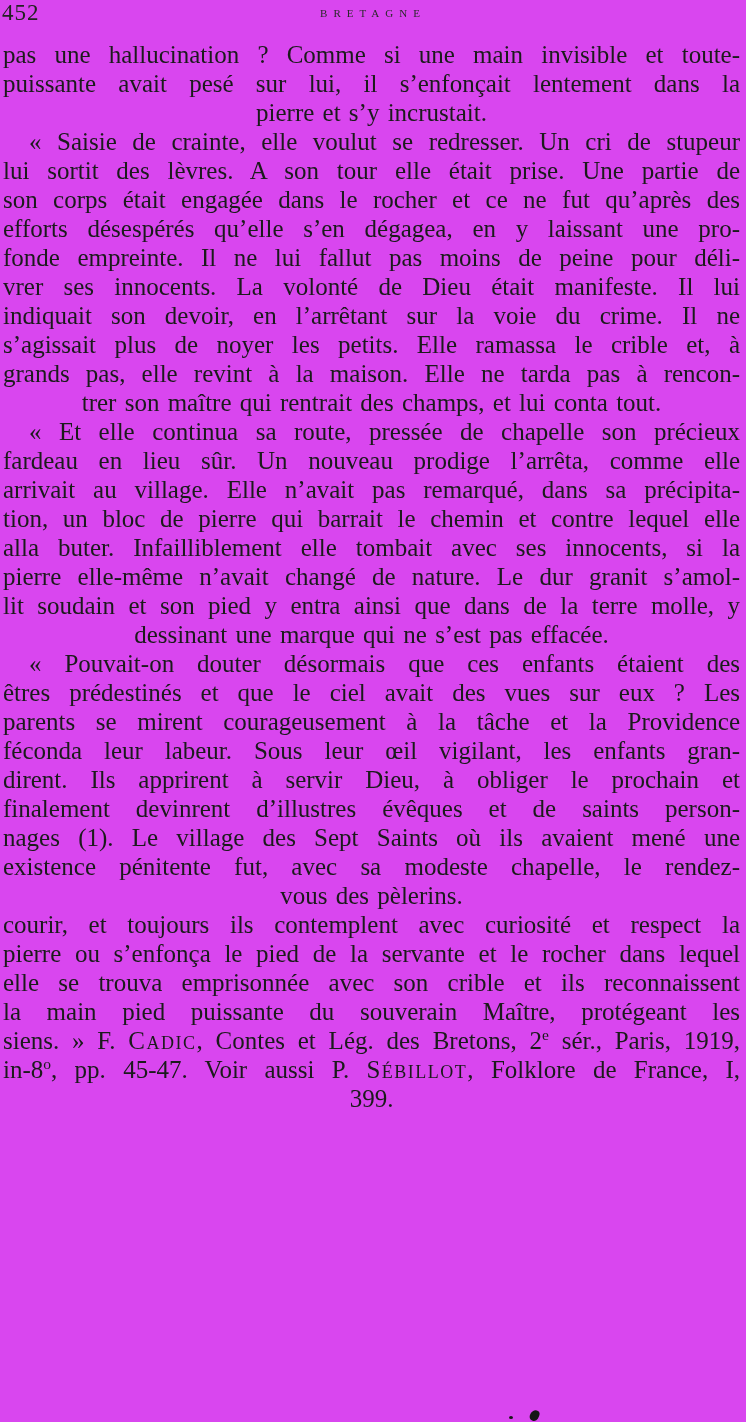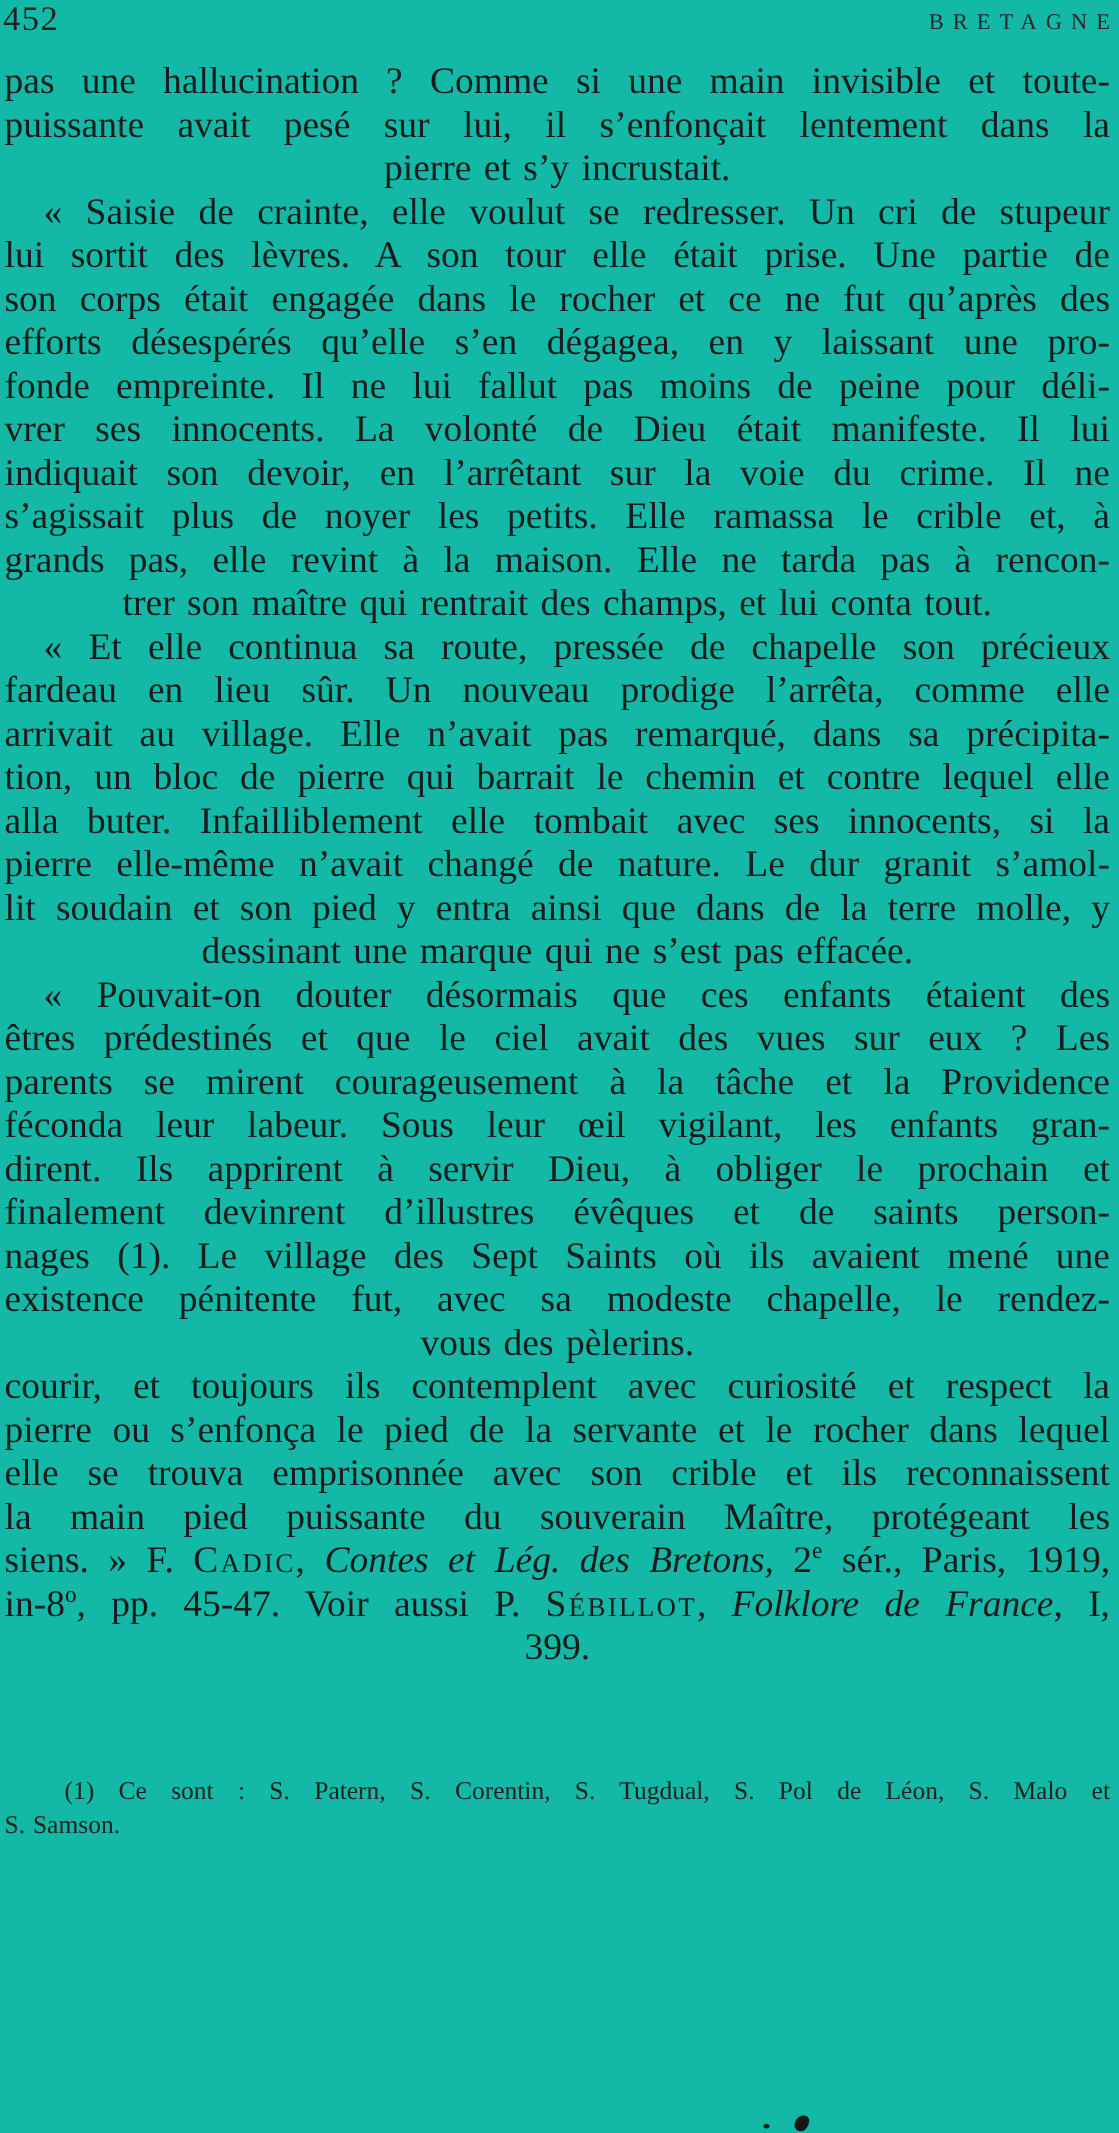--- a/index.html
+++ b/index.html
@@ -4,46 +4,46 @@
 <style>
   html, body { margin: 0; padding: 0; }
   body {
     width: 746px; height: 1422px;
     background: #f6f6f4;
     font-family: "Liberation Serif", "DejaVu Serif", serif;
   }
   .page {
     position: relative;
     width: 746px; height: 1422px;
-    background: #14b8a6;
+    background: #d946ef;
     color: #1c1c1c;
     overflow: hidden;
   }
   .page-header { position: absolute; top: 0; left: 0; right: 0; height: 32px; }
   .page-number {
     position: absolute; left: 2px; top: 0;
     font-size: 23px; letter-spacing: 1px; color: #222;
   }
   .running-title {
     position: absolute; left: 0; right: 0; top: 7px;
-    text-align: right;
-    font-size: 15px; letter-spacing: 6px; color: #2a2a2a;
+    text-align: center;
+    font-size: 11px; letter-spacing: 6px; color: #2a2a2a;
   }
   .body-text {
     position: absolute; top: 40px; left: 3px; right: 6px;
     font-size: 25px; line-height: 29px;
     word-spacing: 2px;
     color: #1b1b1b;
   }
   .para { margin: 0; }
   .line { height: 29px; white-space: nowrap; text-align: center; overflow: visible; }
   .line.just { white-space: normal; text-align: justify; text-align-last: justify; }
   .line.ind { text-indent: 26px; }
   .sc { font-variant: small-caps; letter-spacing: 1.5px; }
-  .i  { font-style: italic; }
+  .i  { }
   .sup { vertical-align: super; font-size: 0.62em; line-height: 0; }
   .footnote {
     position: absolute; top: 1182px; left: 3px; right: 6px;
     font-size: 17px; line-height: 23px;
     word-spacing: 1px;
     color: #222;
   }
   .fline { text-align: left; }
   .fline.just { text-align: justify; text-align-last: justify; }
   .fline.ind { text-indent: 40px; }
@@ -104,21 +104,17 @@
         <div class="line just">courir, et toujours ils contemplent avec curiosité et respect la</div>
         <div class="line just">pierre ou s’enfonça le pied de la servante et le rocher dans lequel</div>
         <div class="line just">elle se trouva emprisonnée avec son crible et ils reconnaissent</div>
         <div class="line just">la main pied puissante du souverain Maître, protégeant les</div>
         <div class="line just"><span>siens. » F. </span><span class="sc">Cadic</span><span>, </span><span class="i">Contes et Lég. des Bretons</span><span>, 2</span><span class="sup">e</span><span> sér., Paris, 1919,</span></div>
         <div class="line just"><span>in-8</span><span class="sup">o</span><span>, pp. 45-47. Voir aussi P. </span><span class="sc">Sébillot</span><span>, </span><span class="i">Folklore de France</span><span>, I,</span></div>
         <div class="line">399.</div>
       </div>
     </div>
 
-  <div class="footnote">
-      <div class="fline just ind">(1) Ce sont : S. Patern, S. Corentin, S. Tugdual, S. Pol de Léon, S. Malo et</div>
-      <div class="fline">S. Samson.</div>
-    </div>
 
   <div class="speck speck-1"></div>
   <div class="speck speck-2"></div>
 
 </div>
 
 </body></html>

